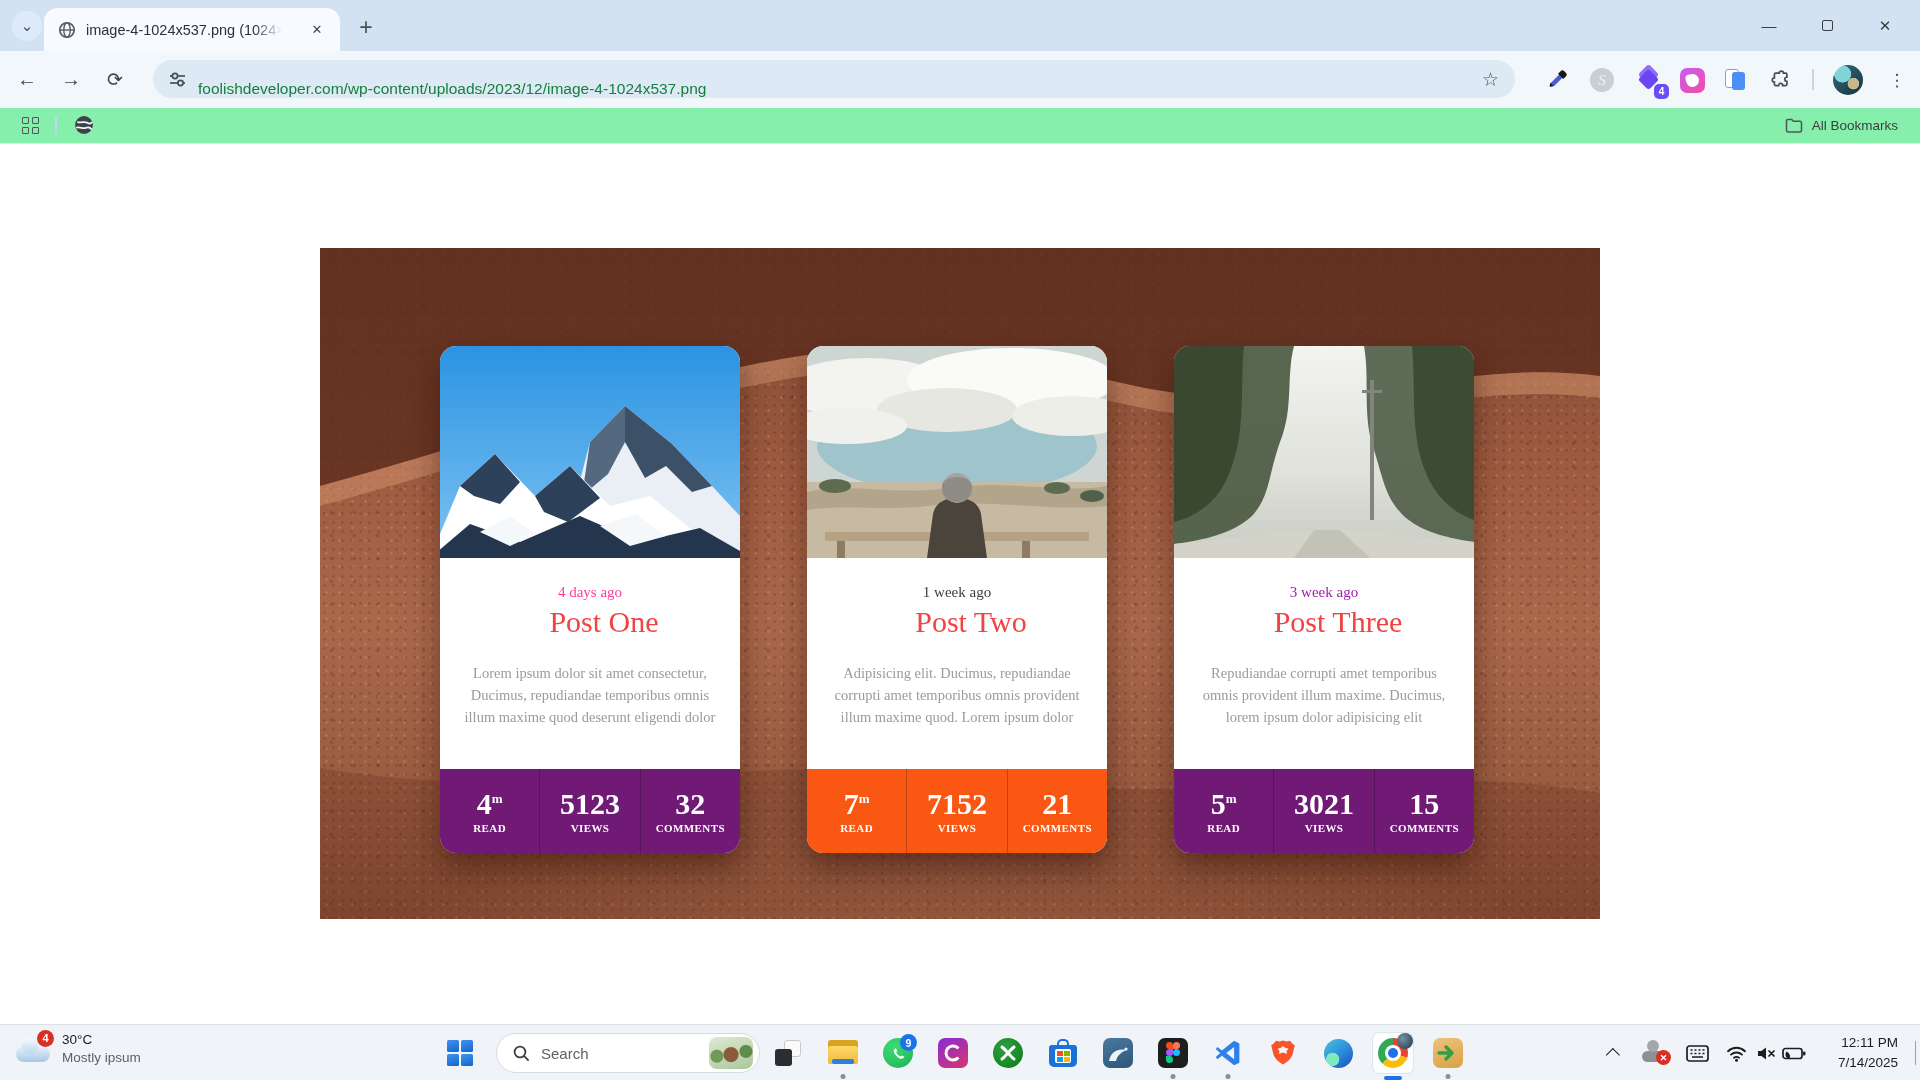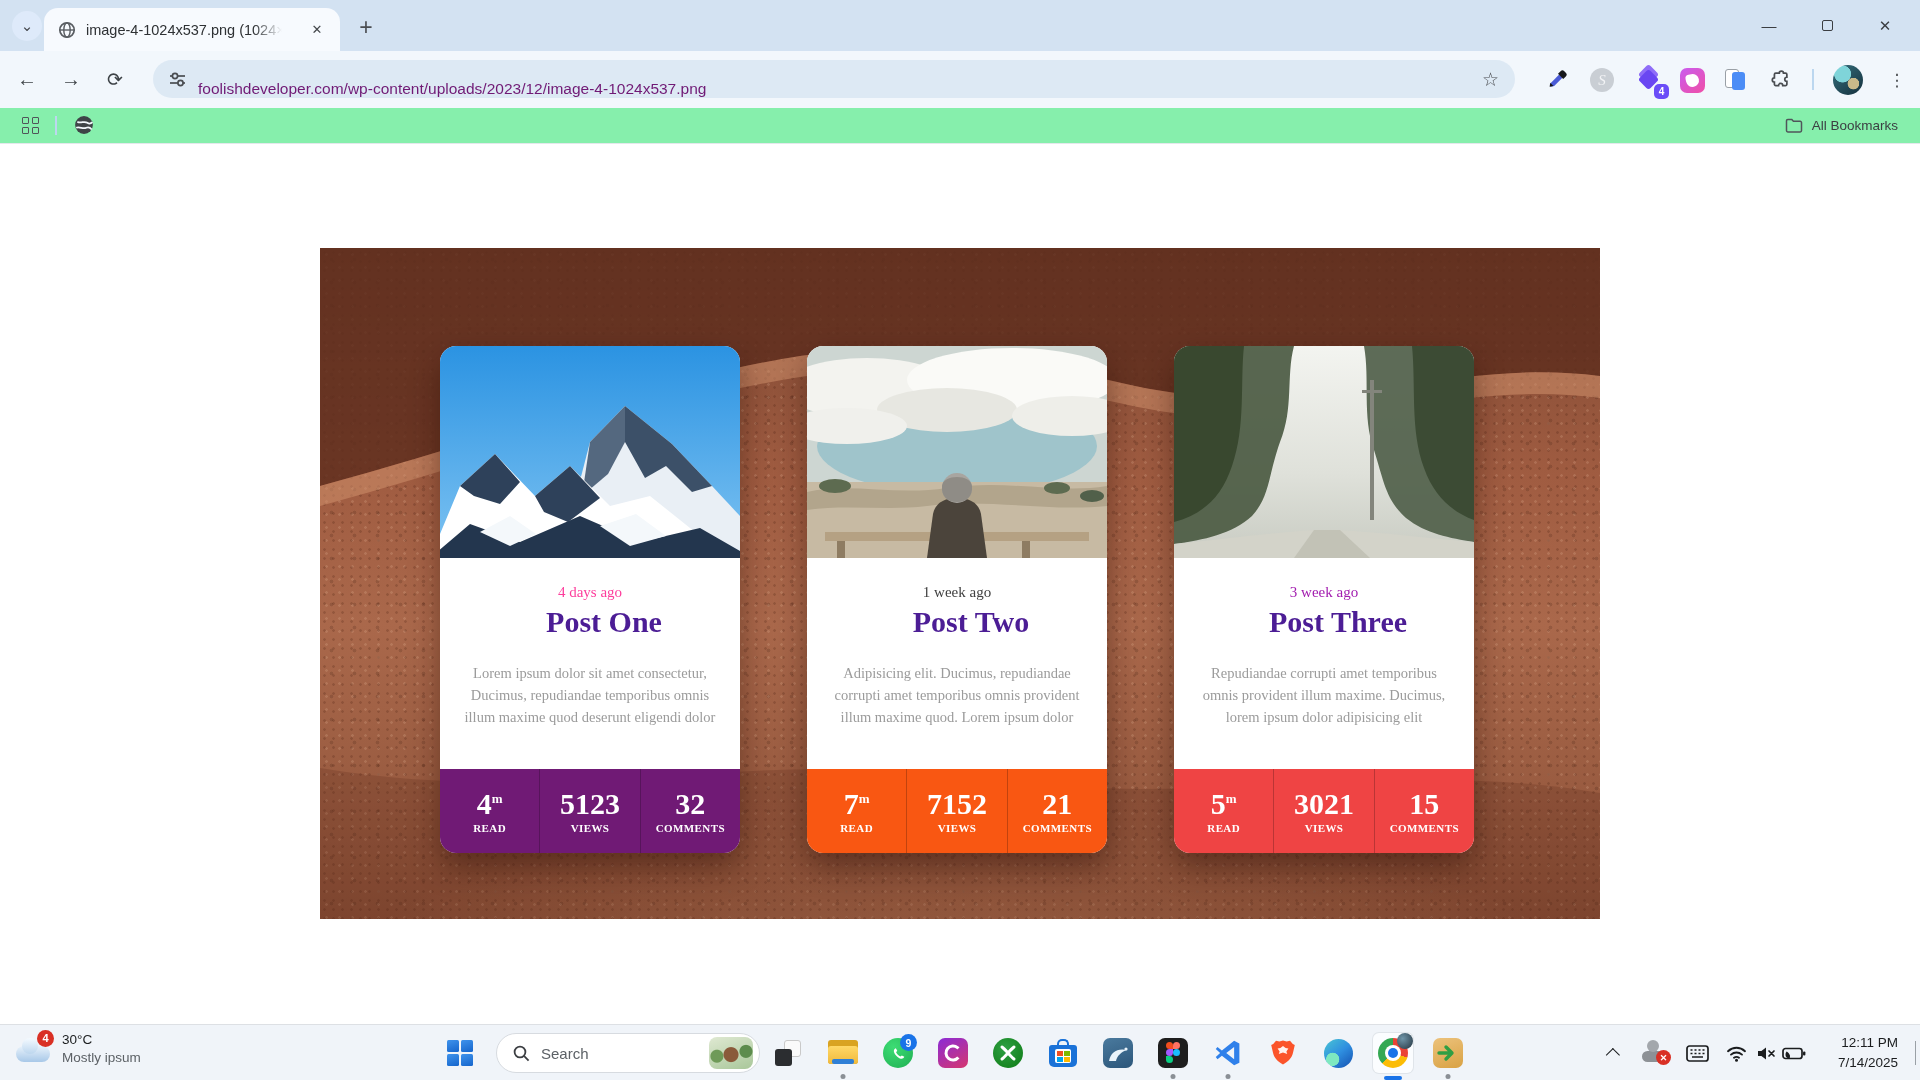--- a/index.html
+++ b/index.html
@@ -16,21 +16,21 @@
   .new-tab-btn { position:absolute; left:352px; top:13px; width:28px; height:28px; display:flex; align-items:center; justify-content:center; font-size:23px; color:#4a4d51; cursor:pointer; }
   .win-controls { position:absolute; right:6px; top:0; height:51px; display:flex; }
   .win-btn { width:58px; height:51px; display:flex; align-items:center; justify-content:center; color:#3b3e42; font-size:15px; cursor:pointer; }
   .restore-glyph { width:11px; height:11px; border:1.4px solid #3b3e42; border-radius:2px; position:relative; background:#d3e2f2; }
   .restore-glyph::before { content:""; position:absolute; left:2px; top:-4.5px; width:11px; height:11px; border:1.4px solid #3b3e42; border-radius:2px; z-index:-1; }
 
   
   .toolbar { position:absolute; left:0; top:51px; width:1920px; height:57px; background:#f2f7fc; }
   .nav-btn { position:absolute; top:10px; width:36px; height:36px; border-radius:50%; display:flex; align-items:center; justify-content:center; font-size:20px; color:#3e4347; cursor:pointer; }
   .omnibox { position:absolute; left:153px; top:9px; width:1362px; height:38px; border-radius:19px; background:#dde9f4; display:flex; align-items:center; padding:0 16px; }
-  .omni-url { margin-left:12px; font-size:15.5px; color:#701a75;margin-top:20px; }
+  .omni-url { margin-left:12px; font-size:15.5px; color:#15803d;margin-top:20px; }
   .omni-star { margin-left:auto; font-size:19px; color:#4a4d51; cursor:pointer; }
   .ext-btn { position:absolute; top:12px; width:34px; height:34px; display:flex; align-items:center; justify-content:center; cursor:pointer; }
   .ext-badge { position:absolute; right:-4px; bottom:-2px; min-width:15px; height:15px; border-radius:5px; background:#6b4df8; color:#fff; font-size:10px; font-weight:bold; display:flex; align-items:center; justify-content:center; padding:0 3px; }
   .s-circle { width:24px; height:24px; border-radius:50%; background:#c9ced4; color:#f2f3f5; font-family:"Liberation Serif",serif; font-size:15px; font-style:italic; display:flex; align-items:center; justify-content:center; }
   .diamond { width:15px; height:15px; background:#6a46f2; border-radius:3px; transform:rotate(45deg); }
   .diamond.back { position:absolute; top:4px; left:10px; background:#8f6df8; }
   .diamond.front { position:absolute; top:9px; left:10px; }
   .pink-ext { width:25px; height:25px; border-radius:7px; background:linear-gradient(140deg,#c95cf0,#f04fa6); position:relative; }
   .pink-ext::after { content:""; position:absolute; left:6px; top:6px; width:13px; height:13px; background:#fff; border-radius:4px 7px 7px 7px; transform:rotate(-12deg); }
   .clip-back { width:14px; height:19px; border:1.6px solid #9aa0a6; background:#fff; border-radius:3px; position:absolute; left:7px; top:6px; }
@@ -56,21 +56,21 @@
       radial-gradient(rgba(40,14,5,0.16) 1.6px, transparent 2.2px),
       radial-gradient(1100px 420px at 50% 118%, #b87a58 0%, rgba(184,122,88,0) 60%),
       linear-gradient(180deg,#7c4530 0%, #8d5139 16%, #a05c41 34%, #aa684b 56%, #9a5c41 80%, #874d35 100%);
     background-size: 9px 9px, 13px 13px, 23px 23px, auto, auto; }
   .dune-svg { position:absolute; left:0; top:0; }
 
   
   .card { position:absolute; top:98px; width:300px; height:507px; background:#fff; border-radius:16px; overflow:hidden; box-shadow:0 14px 30px rgba(40,12,4,0.45); }
   .card-img { width:300px; height:212px; overflow:hidden; }
   .card-date { margin-top:26px; text-align:center; font-family:"Liberation Serif",serif; font-size:15px; }
-  .card-title { margin-top:4px; text-align:center; font-family:"Liberation Serif",serif; font-size:30px; font-weight:bold; color:#4c1d95;margin-left:28px; }
+  .card-title { margin-top:4px; text-align:center; font-family:"Liberation Serif",serif; font-size:30px; font-weight:normal; color:#ef4444;margin-left:28px; }
   .card-text { margin:24px 24px 0; text-align:center; font-family:"Liberation Serif",serif; font-size:14.5px; line-height:1.5; color:#9b9b9b; }
   .card-footer { position:absolute; left:0; bottom:0; width:100%; height:84px; display:flex; color:#fff; }
   .stat { flex:1; display:flex; flex-direction:column; align-items:center; justify-content:center; gap:3px; }
   .stat + .stat { border-left:1px solid rgba(0,0,0,0.22); }
   .stat-num { font-family:"Liberation Serif",serif; font-size:30px; font-weight:bold; line-height:1; }
   .stat-num sup { font-size:13px; }
   .stat-label { font-family:"Liberation Serif",serif; font-size:11px; font-weight:bold; letter-spacing:0.4px; }
 
   
   .taskbar { position:absolute; left:0; top:1024px; width:1920px; height:56px; background:#f0f4f9; border-top:1px solid #dde0e4; }
@@ -303,21 +303,21 @@
             <path d="M300 0 L238 0 C242 40 236 84 250 122 C260 150 278 166 300 174 Z" fill="#3c4b34"></path>
             <rect x="196" y="34" width="4" height="140" fill="#83857c"></rect>
             <rect x="188" y="44" width="20" height="3" fill="#83857c"></rect>
             <path d="M0 198 C60 192 120 184 150 184 C190 184 250 192 300 196 L300 212 L0 212 Z" fill="#d3d3c9"></path>
             <path d="M120 212 L140 184 L166 184 L196 212 Z" fill="#c2c2b6"></path>
           </svg>
         </div>
         <div class="card-date" style="color: #a21caf;">3 week ago</div>
         <div class="card-title">Post Three</div>
         <div class="card-text">Repudiandae corrupti amet temporibus omnis provident illum maxime. Ducimus, lorem ipsum dolor adipisicing elit</div>
-        <div class="card-footer" style="background: #ef4444; justify-content: flex-end;">
+        <div class="card-footer" style="background: #701a75; justify-content: flex-end;">
           <div class="stat">
               <span class="stat-num"><span>5</span><sup>m</sup></span>
               <span class="stat-label">READ</span>
             </div>
           <div class="stat">
               <span class="stat-num">3021</span>
               <span class="stat-label">VIEWS</span>
             </div>
           <div class="stat">
               <span class="stat-num">15</span>

